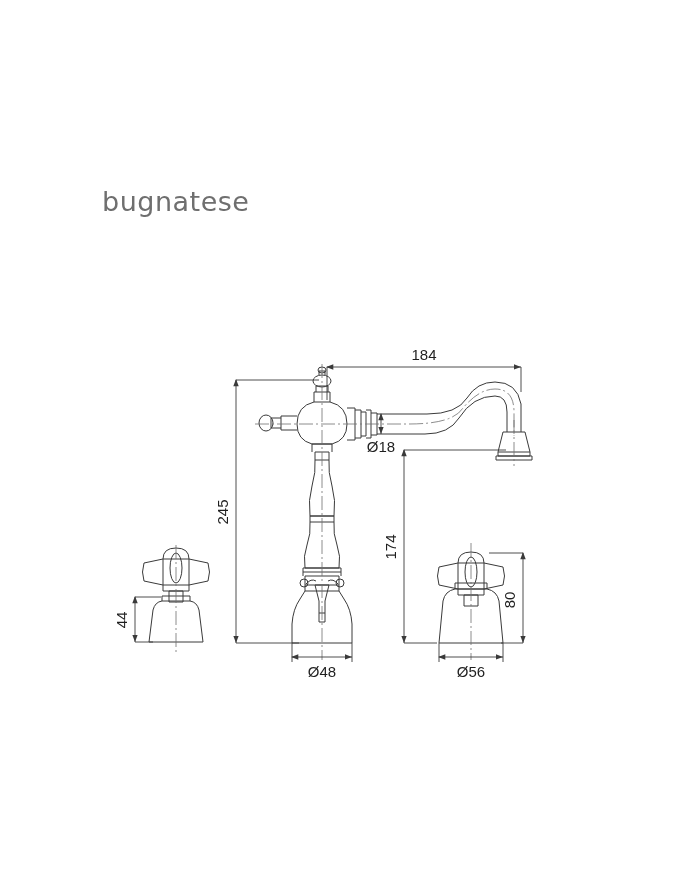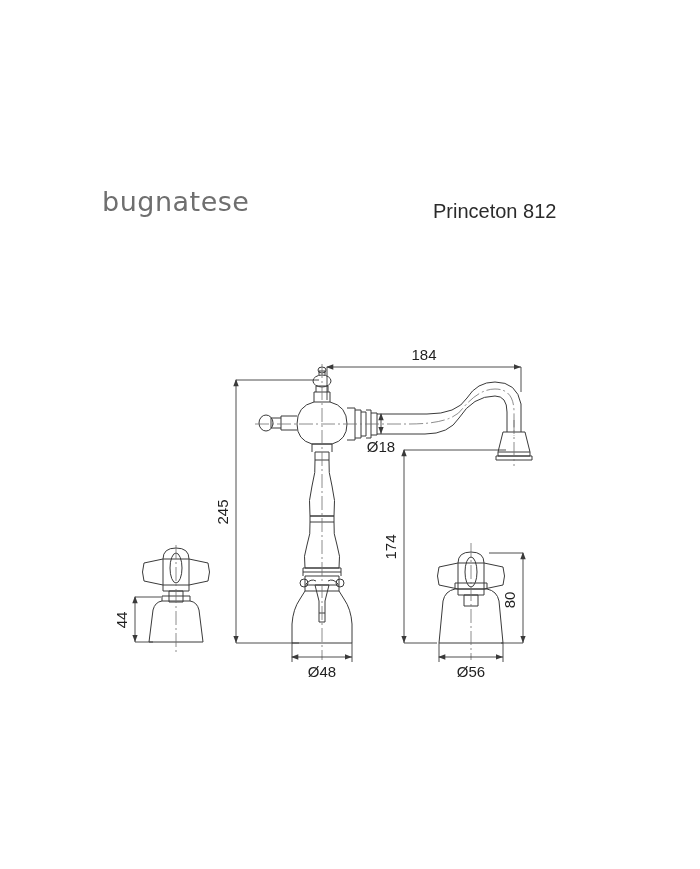--- a/index.html
+++ b/index.html
@@ -53,21 +53,20 @@
     fill: #1f1f1f;
   }
 </style>
 </head>
 <body>
 
 <div id="sheet">
 
   <div class="brand-logo">bugnatese</div>
 
-  <div class="model-title">Princeton 812</div>
 
   <svg id="drawing" width="700" height="869" viewBox="0 0 700 869">
 
     <defs>
       <marker id="arrEnd" markerWidth="9" markerHeight="9" refX="8" refY="3" orient="auto" markerUnits="strokeWidth">
         <path d="M0,0 L8,3 L0,6 z" fill="#3a3a3a"></path>
       </marker>
       <marker id="arrStart" markerWidth="9" markerHeight="9" refX="1" refY="3" orient="auto" markerUnits="strokeWidth">
         <path d="M8,0 L0,3 L8,6 z" fill="#3a3a3a"></path>
       </marker>

